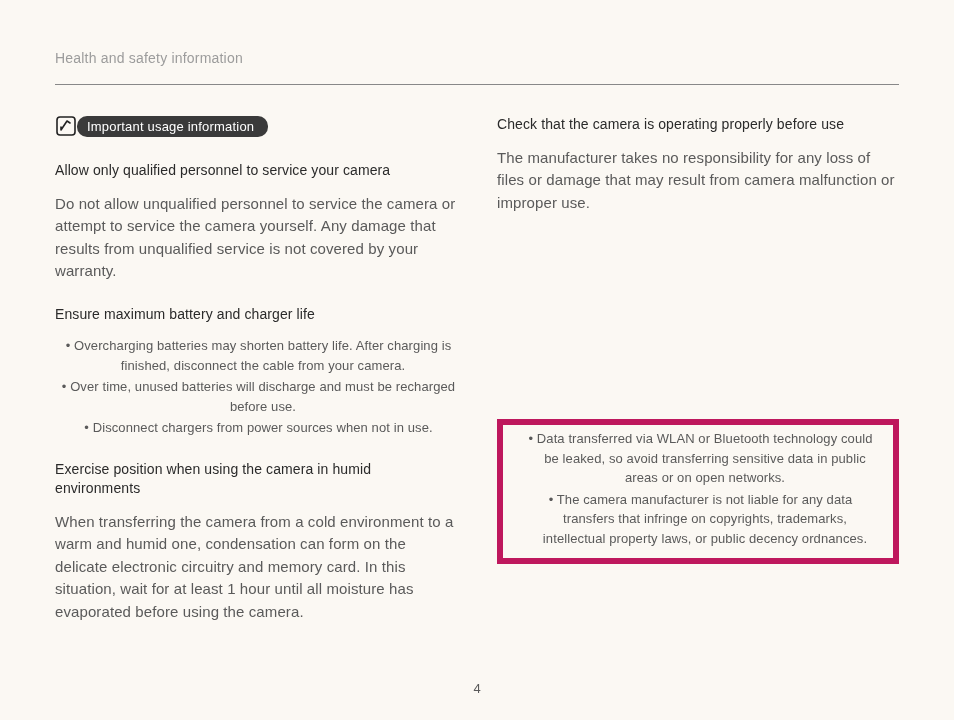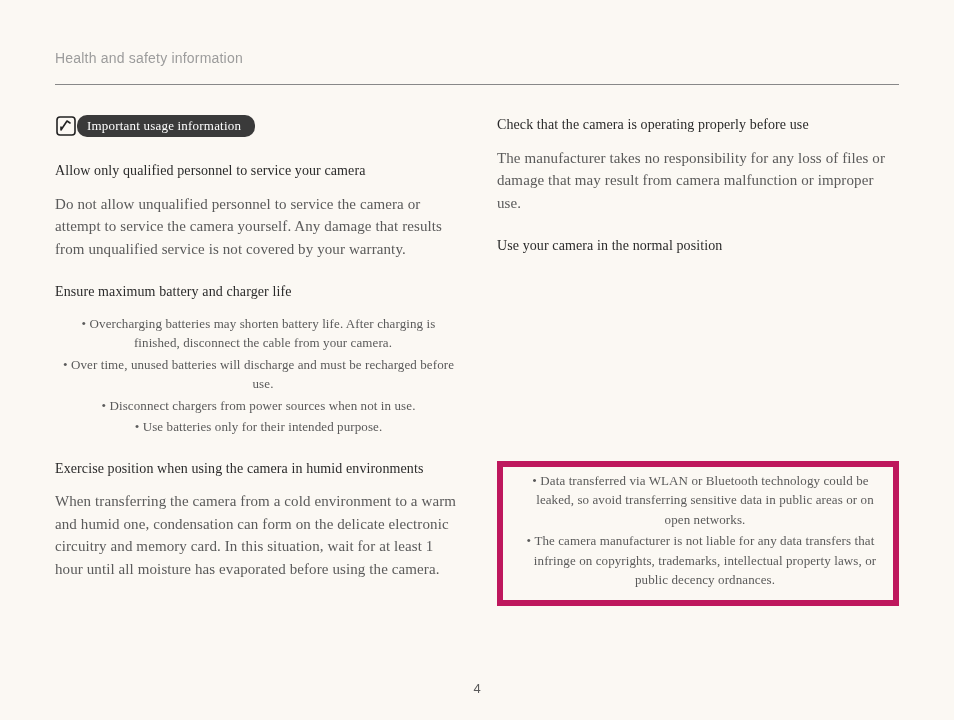--- a/index.html
+++ b/index.html
@@ -18,21 +18,20 @@
     color: #9c9c9c;
     font-weight: 300;
     padding-bottom: 18px;
     border-bottom: 1px solid #888;
     margin-bottom: 30px;
     letter-spacing: 0.2px;
   }
   .columns {
     display: flex;
     gap: 40px;
-    font-family: Liberation Serif, serif;
   }
   .col {
     flex: 1;
   }
   .badge-wrap {
     display: flex;
     align-items: center;
     margin-bottom: 24px;
   }
   .badge-icon {
@@ -121,34 +120,32 @@
     </div>
 
     <h2>Allow only qualified personnel to service your camera</h2>
     <p>Do not allow unqualified personnel to service the camera or attempt to service the camera yourself. Any damage that results from unqualified service is not covered by your warranty.</p>
 
     <h2>Ensure maximum battery and charger life</h2>
     <ul>
       <li>Overcharging batteries may shorten battery life. After charging is finished, disconnect the cable from your camera.</li>
       <li>Over time, unused batteries will discharge and must be recharged before use.</li>
       <li>Disconnect chargers from power sources when not in use.</li>
-      <li>Use batteries only for their intended purpose.</li>
     </ul>
 
     <h2>Exercise position when using the camera in humid environments</h2>
     <p>When transferring the camera from a cold environment to a warm and humid one, condensation can form on the delicate electronic circuitry and memory card. In this situation, wait for at least 1 hour until all moisture has evaporated before using the camera.</p>
 
   </div>
 
   <div class="col">
 
     <h2>Check that the camera is operating properly before use</h2>
     <p>The manufacturer takes no responsibility for any loss of files or damage that may result from camera malfunction or improper use.</p>
 
-    <h2>Use your camera in the normal position</h2>
 
     <div class="info-box">
       <ul>
         <li>Data transferred via WLAN or Bluetooth technology could be leaked, so avoid transferring sensitive data in public areas or on open networks.</li>
         <li>The camera manufacturer is not liable for any data transfers that infringe on copyrights, trademarks, intellectual property laws, or public decency ordnances.</li>
       </ul>
     </div>
 
   </div>
 </div>

